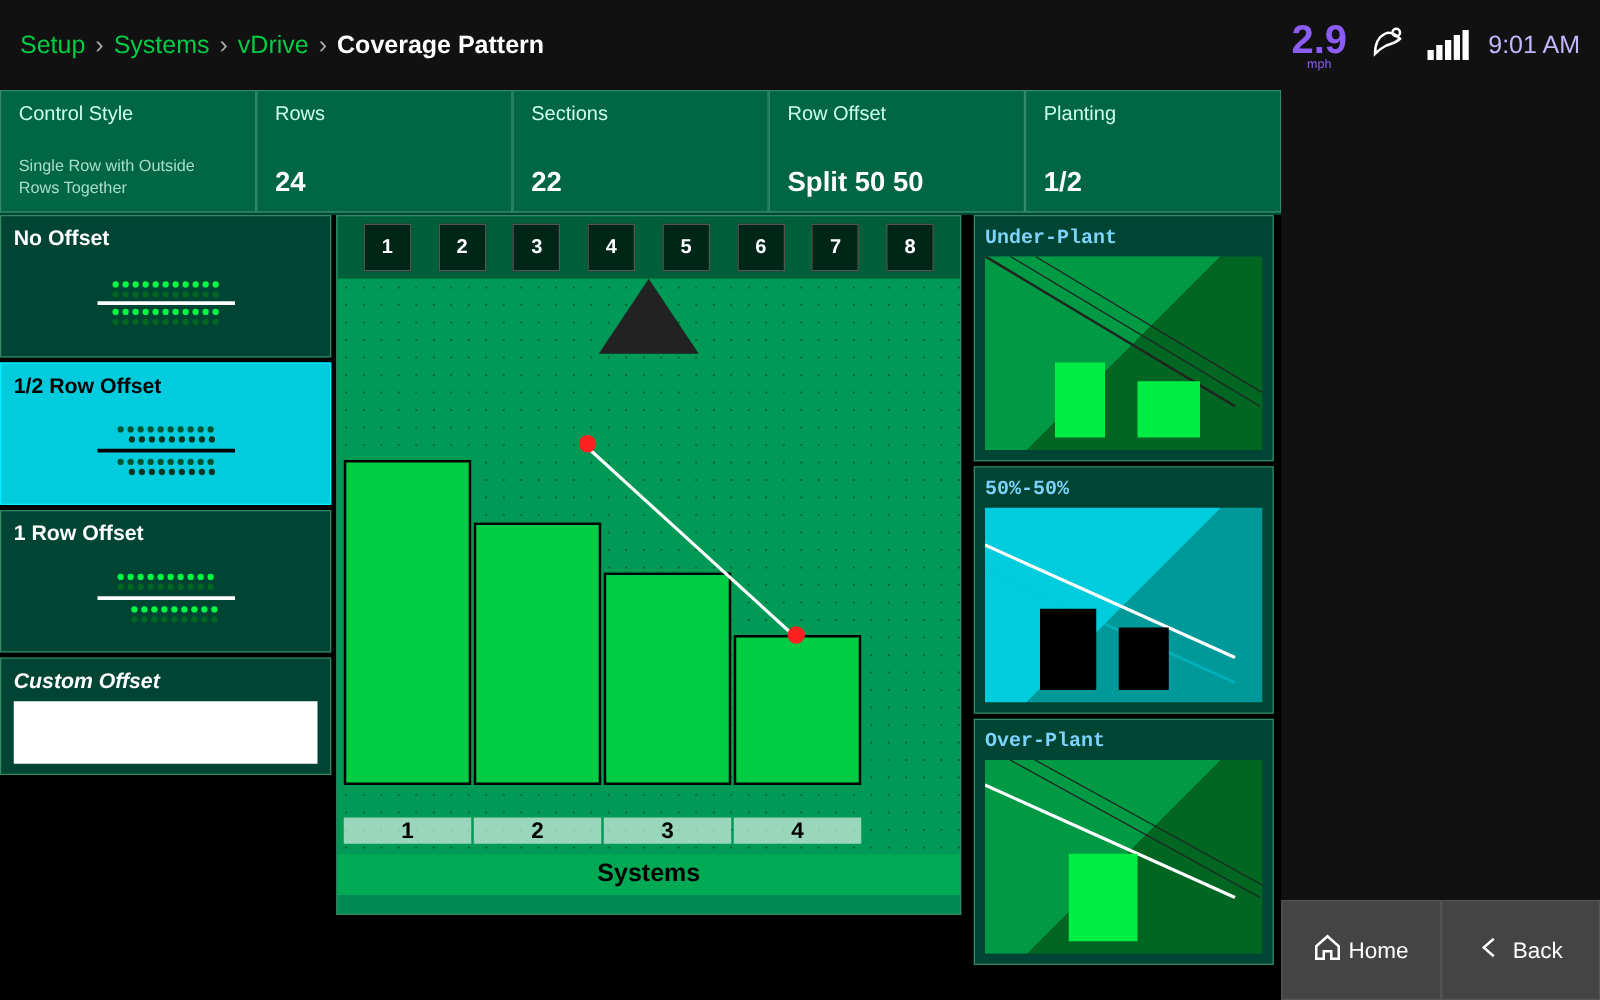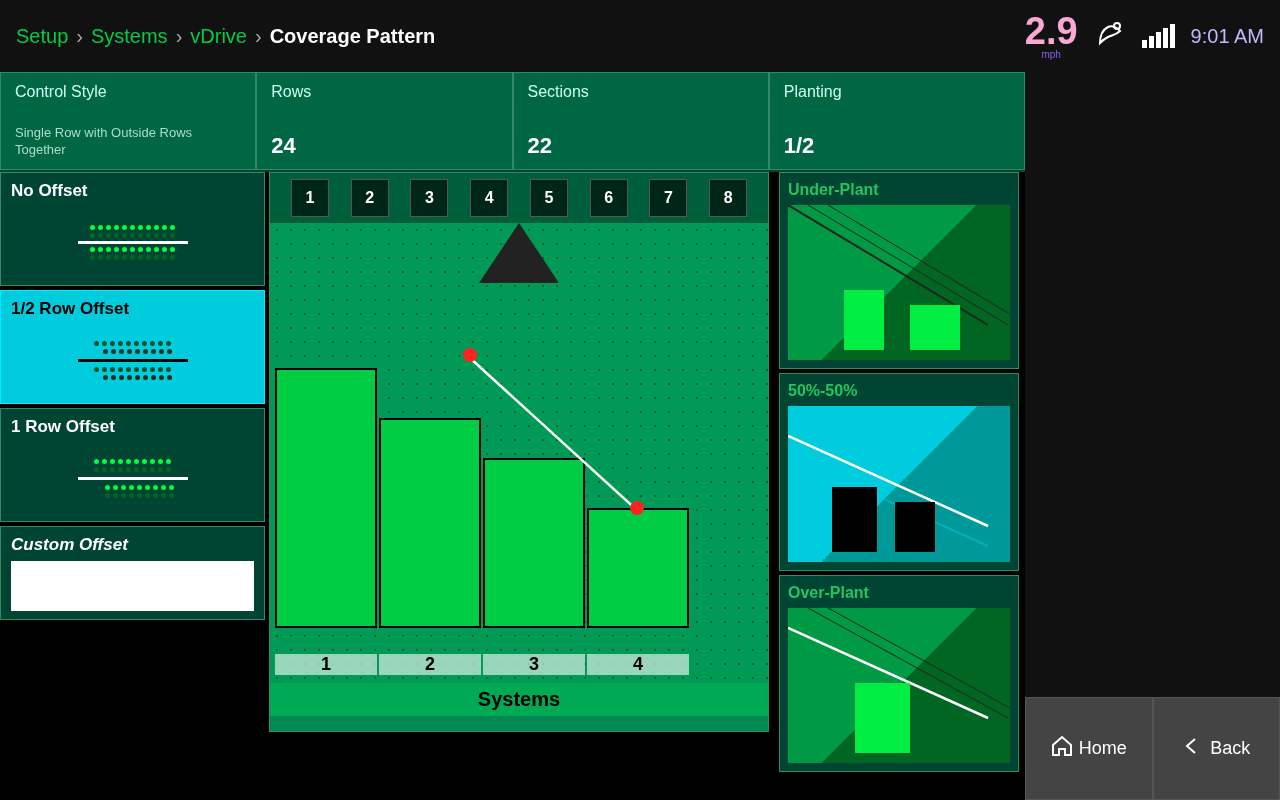--- a/index.html
+++ b/index.html
@@ -40,23 +40,23 @@
     .top-right {
       display: flex;
       align-items: center;
       gap: 16px;
     }
     .speed-block {
       text-align: center;
       line-height: 1;
     }
     .speed-value {
-      font-size: 38px;
+      font-size: 32px;
       font-weight: bold;
-      color: #f9a8d4;
+      color: #8b5cf6;
     }
     .speed-unit {
       font-size: 10px;
       color: #8b5cf6;
     }
     .signal-icon {
       font-size: 24px;
       color: #fff;
     }
     .time-display {
@@ -81,21 +81,21 @@
       right: 0;
       width: 255px;
       height: 728px;
       background: #111;
       display: flex;
       flex-direction: column;
       justify-content: flex-end;
     }
     .nav-buttons {
       display: flex;
-      height: 103px;
+      height: 80px;
     }
     .nav-btn {
       flex: 1;
       background: #444;
       border: 1px solid #555;
       color: #fff;
       font-size: 18px;
       cursor: pointer;
       display: flex;
       align-items: center;
@@ -274,22 +274,23 @@
       flex: 1;
       border: 1px solid #338866;
       background: #004433;
       padding: 8px;
       display: flex;
       flex-direction: column;
     }
     .mini-chart-label {
       font-size: 16px;
       font-weight: bold;
-      color: #22c55e;
+      color: #7dd3fc;
       margin-bottom: 6px;
+      font-family: Liberation Mono, monospace;
     }
     .mini-chart-body {
       flex: 1;
       position: relative;
       overflow: hidden;
     }
 
     
     .under-plant-bg {
       position: absolute;
@@ -391,20 +392,24 @@
     <div class="info-card-sub">Single Row with Outside
 Rows Together</div>
   </div>
   <div class="info-card">
     <div class="info-card-label">Rows</div>
     <div class="info-card-value">24</div>
   </div>
   <div class="info-card">
     <div class="info-card-label">Sections</div>
     <div class="info-card-value">22</div>
+  </div>
+  <div class="info-card">
+    <div class="info-card-label">Row Offset</div>
+    <div class="info-card-value">Split 50 50</div>
   </div>
   <div class="info-card">
     <div class="info-card-label">Planting</div>
     <div class="info-card-value">1/2</div>
   </div>
 </div>
 
 <div class="left-panel">
 
   <div class="offset-option">

